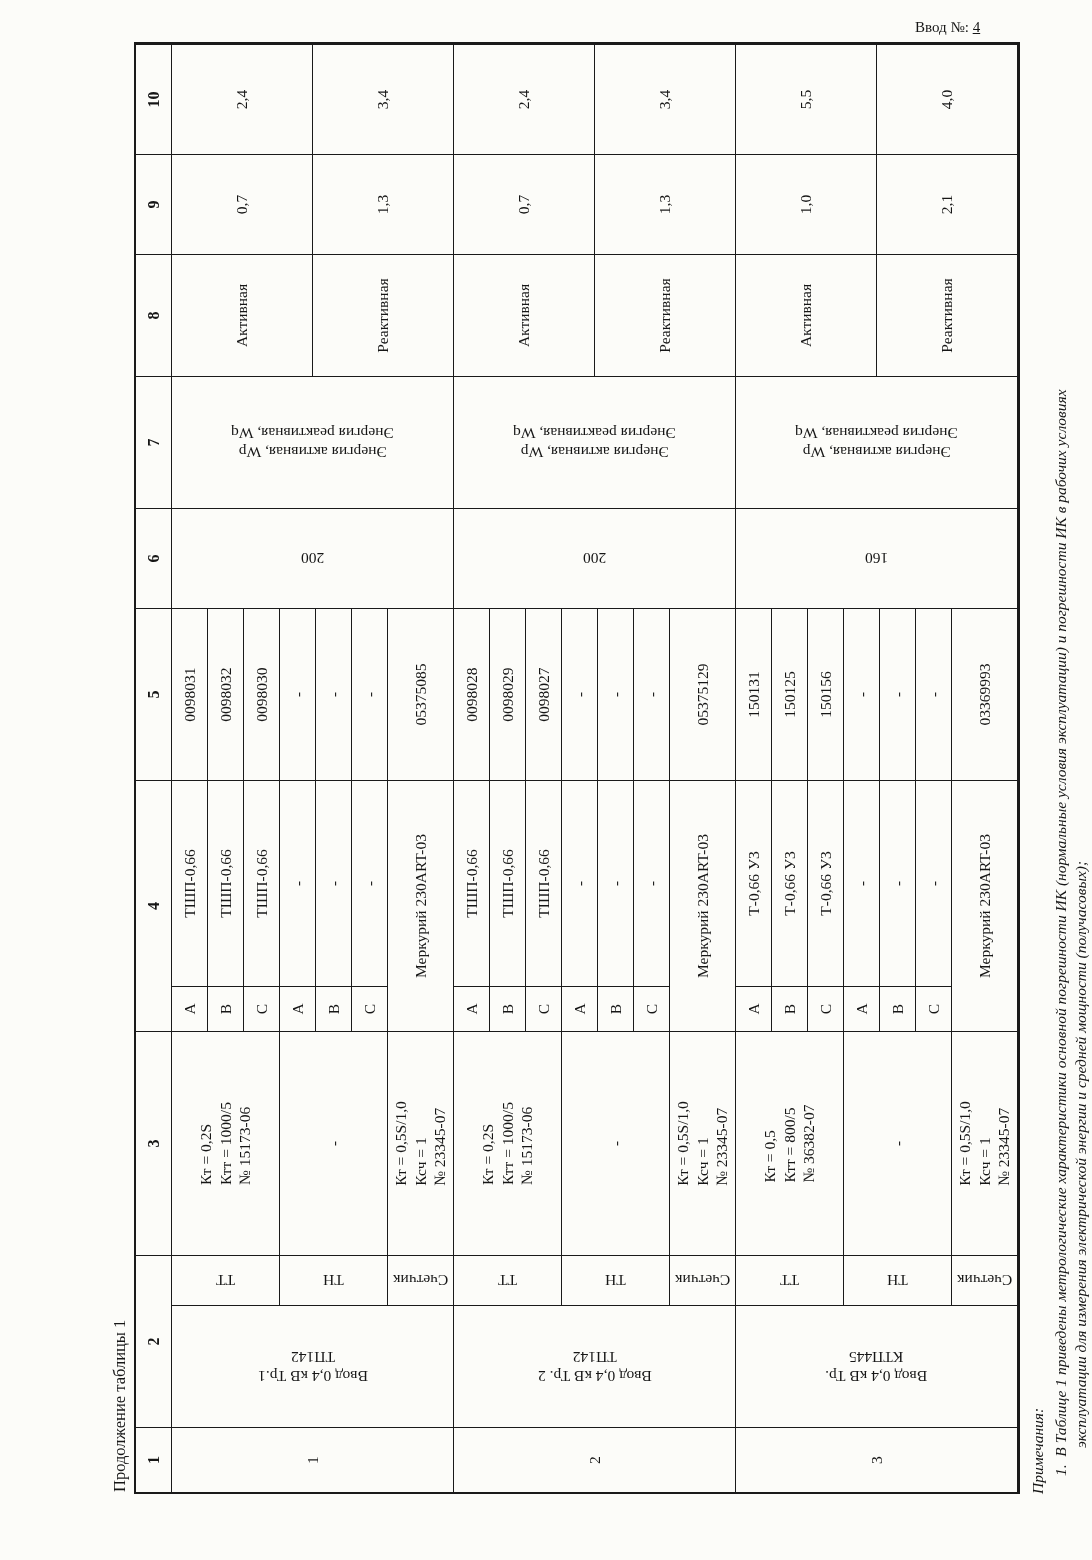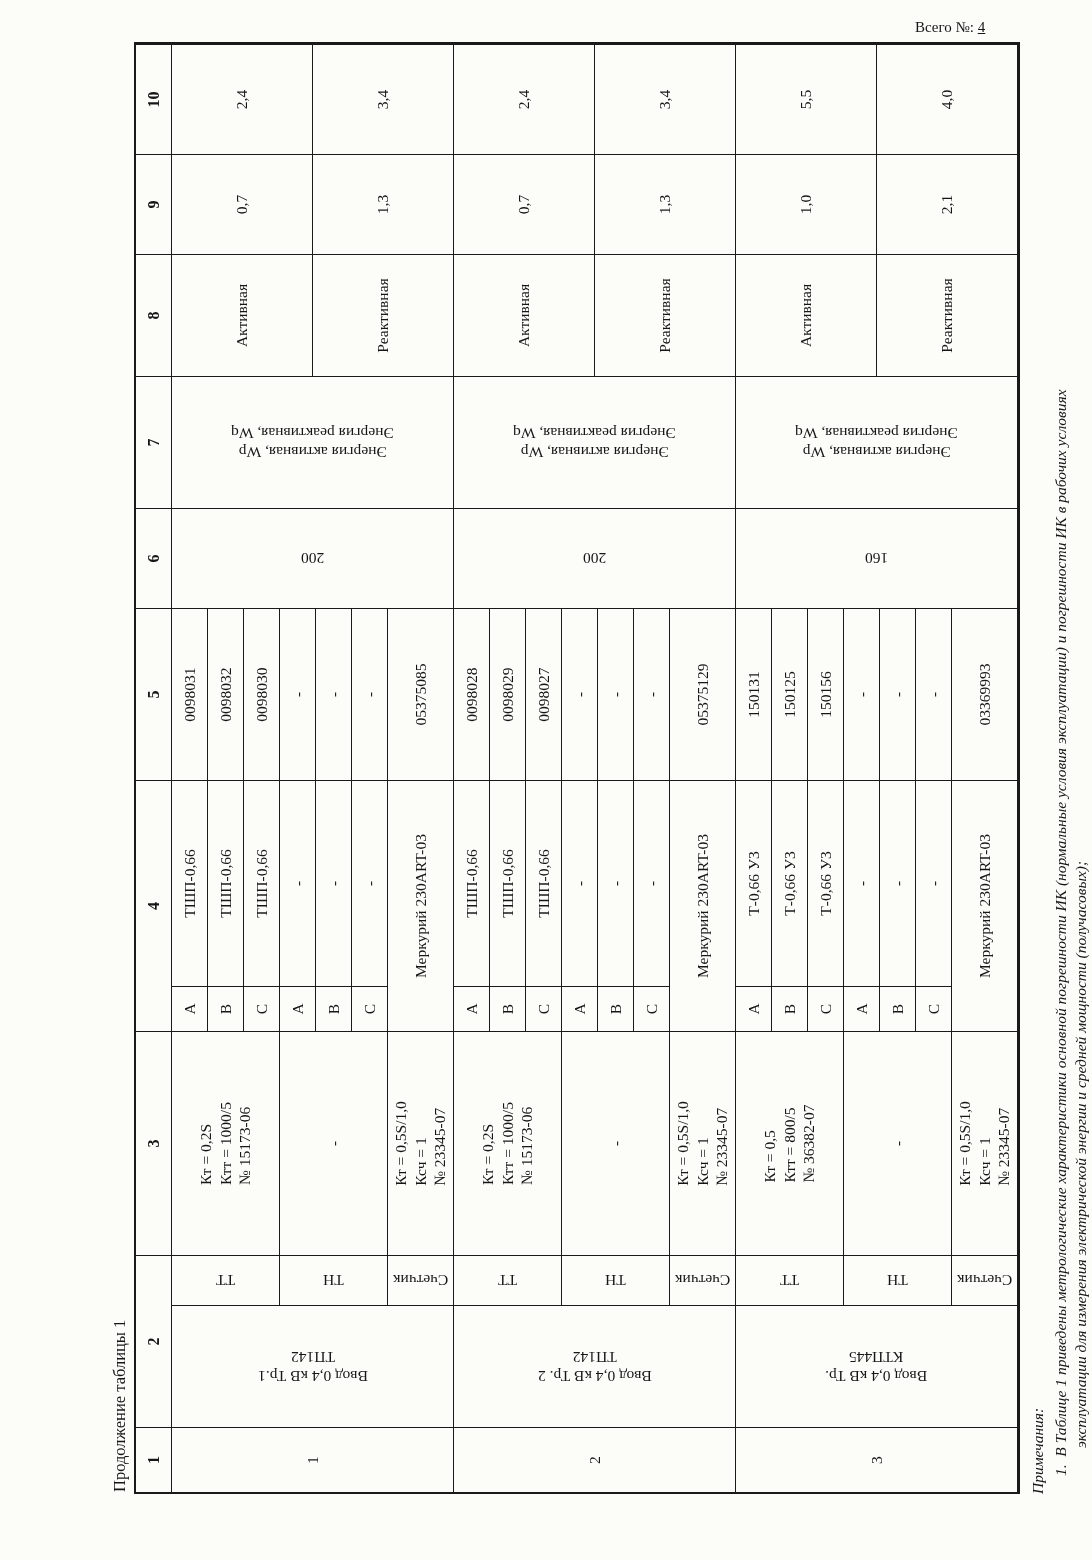--- a/index.html
+++ b/index.html
@@ -53,21 +53,21 @@
   .notes .nt{margin-bottom:3px;}
   .n1{padding-left:18px;}
   .n2{padding-left:46px;}
 </style>
 </head>
 <body>
 
 <div class="page">
 
   <div class="sheet-info">
-    <div class="row"><span>Всего №:</span> <span class="u">4</span></div>
+    <div class="row"><span>Ввод №:</span> <span class="u">4</span></div>
     <div class="row"><span>Всего листов:</span> <span class="u">9</span></div>
   </div>
 
   <div class="rot-wrap">
     <div class="landscape">
 
       <div class="table-title">Продолжение таблицы 1</div>
 
       <div class="tbl">
 

